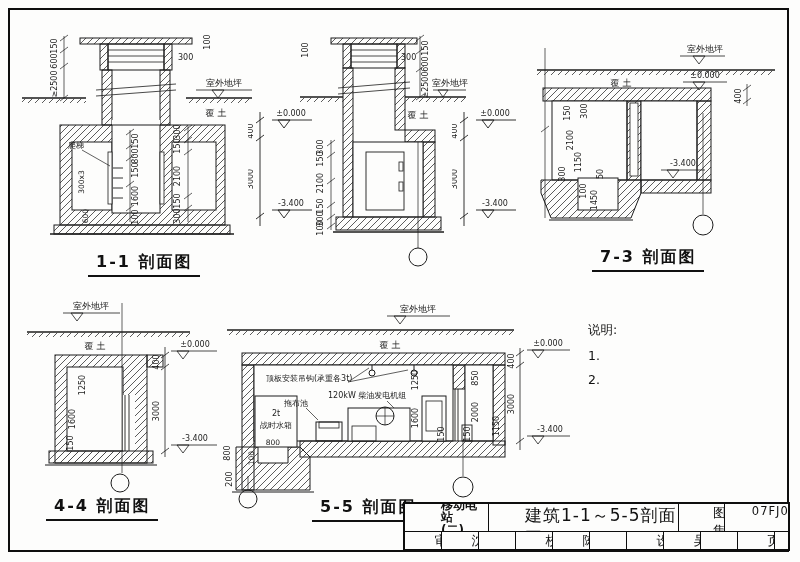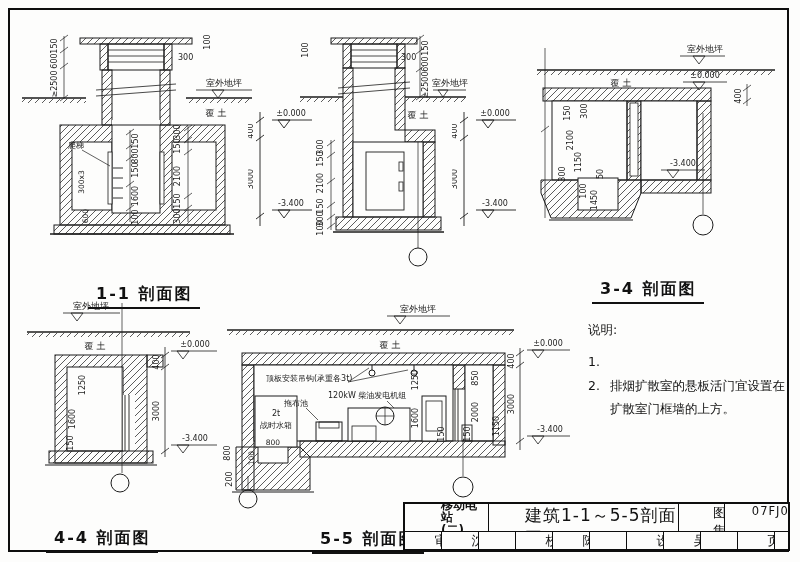--- a/index.html
+++ b/index.html
@@ -6,23 +6,23 @@
   #paper{position:relative;width:800px;height:562px;background:#fdfdfc;overflow:hidden;
          font-family:"DejaVu Sans","Liberation Sans",sans-serif;color:#111;}
   #frame{position:absolute;left:8px;top:8px;width:777px;height:540px;border:2.5px solid #0e0e0e;}
   .abs{position:absolute;}
   svg text{fill:#1c1c1c;}
   .dm{font-size:8px;}
   .dm7{font-size:7.5px;}
   .lb{font-size:9px;}
   .lb8{font-size:8px;}
   .sec-title{position:absolute;font-size:16px;font-weight:bold;letter-spacing:2px;
-             border-bottom:2px solid #111;padding:0 8px 2px 8px;white-space:nowrap;margin-top:32px;}
+             border-bottom:2px solid #111;padding:0 8px 2px 8px;white-space:nowrap;}
   #notes{position:absolute;left:588px;top:318px;width:200px;font-size:12.5px;line-height:1.9;}
-  #notes .nt{margin-bottom:8px;}
+  #notes .nt{margin-bottom:2px;}
   #notes .ni{display:flex;}
   #notes .ni .no{width:22px;flex:0 0 22px;}
   
   #tblock{position:absolute;left:403px;top:502px;width:387px;height:49px;border:2px solid #0e0e0e;
           box-sizing:border-box;background:#fdfdfc;}
   .tb-row{display:flex;box-sizing:border-box;}
   .tb-cell{box-sizing:border-box;border-right:1.5px solid #0e0e0e;display:flex;align-items:flex-start;
            justify-content:center;overflow:hidden;padding-left:36px;}
   .tb-cell:last-child{border-right:none;}
   #tb-r1{height:28px;border-bottom:1.5px solid #0e0e0e;}
@@ -208,21 +208,21 @@
       <text class="dm" transform="rotate(-90 35 85)" x="35" y="85" text-anchor="middle">150</text>
       <text class="dm" transform="rotate(-90 52 83)" x="52" y="83" text-anchor="middle">300</text>
       <text class="dm" transform="rotate(-90 38 112)" x="38" y="112" text-anchor="middle">2100</text>
       <text class="dm" transform="rotate(-90 46 134)" x="46" y="134" text-anchor="middle">1150</text>
       <text class="dm" transform="rotate(-90 30 146)" x="30" y="146" text-anchor="middle">300</text>
       <text class="dm" transform="rotate(-90 68 146)" x="68" y="146" text-anchor="middle">50</text>
       <text class="dm" transform="rotate(-90 51 163)" x="51" y="163" text-anchor="middle">100</text>
       <text class="dm" transform="rotate(-90 62 172)" x="62" y="172" text-anchor="middle">1450</text>
     </g>
   </svg>
-  <div class="sec-title" style="left:592px;top:247px">3-4 剖面图</div>
+  <div class="sec-title" style="left:592px;top:247px">7-3 剖面图</div>
 
   <svg class="abs" style="left:25px;top:295px" width="195" height="200">
     <g stroke="#1c1c1c" stroke-width="1" fill="none">
       <path d="M38,18 H95 M46,18 l6,8 l6,-8 z" stroke-width="0.8"></path>
       <path d="M2,37 H165" stroke-width="1.4"></path>
       <rect x="2" y="37" width="163" height="5" fill="url(#hx)" stroke="none"></rect>
       <rect x="30" y="60" width="92" height="108" fill="url(#hx)"></rect>
       <rect x="42" y="72" width="56" height="84" fill="#fdfdfc"></rect>
       <rect x="98" y="100" width="12" height="56" fill="#fdfdfc" stroke="none"></rect>
       <path d="M100,100 V156 M104,100 V156" stroke-width="0.9"></path>
@@ -322,21 +322,20 @@
   </svg>
   <div class="sec-title" style="left:312px;top:497px">5-5 剖面图</div>
 
   <div id="notes">
     <div class="nt">说明:</div>
     <div class="ni">
       <span class="no">1.</span>
     </div>
     <div class="ni">
       <span class="no">2.</span>
-      <span>排烟扩散室的悬板活门宜设置在扩散室门框墙的上方。</span>
     </div>
   </div>
 
   <div id="tblock">
     <div class="tb-row" id="tb-r1">
       <div class="tb-cell proj" style="width:84px">
         <span>移动电站</span>
         <span>(二)</span>
       </div>
       <div class="tb-cell dtitle" style="width:190px">建筑1-1～5-5剖面图</div>

